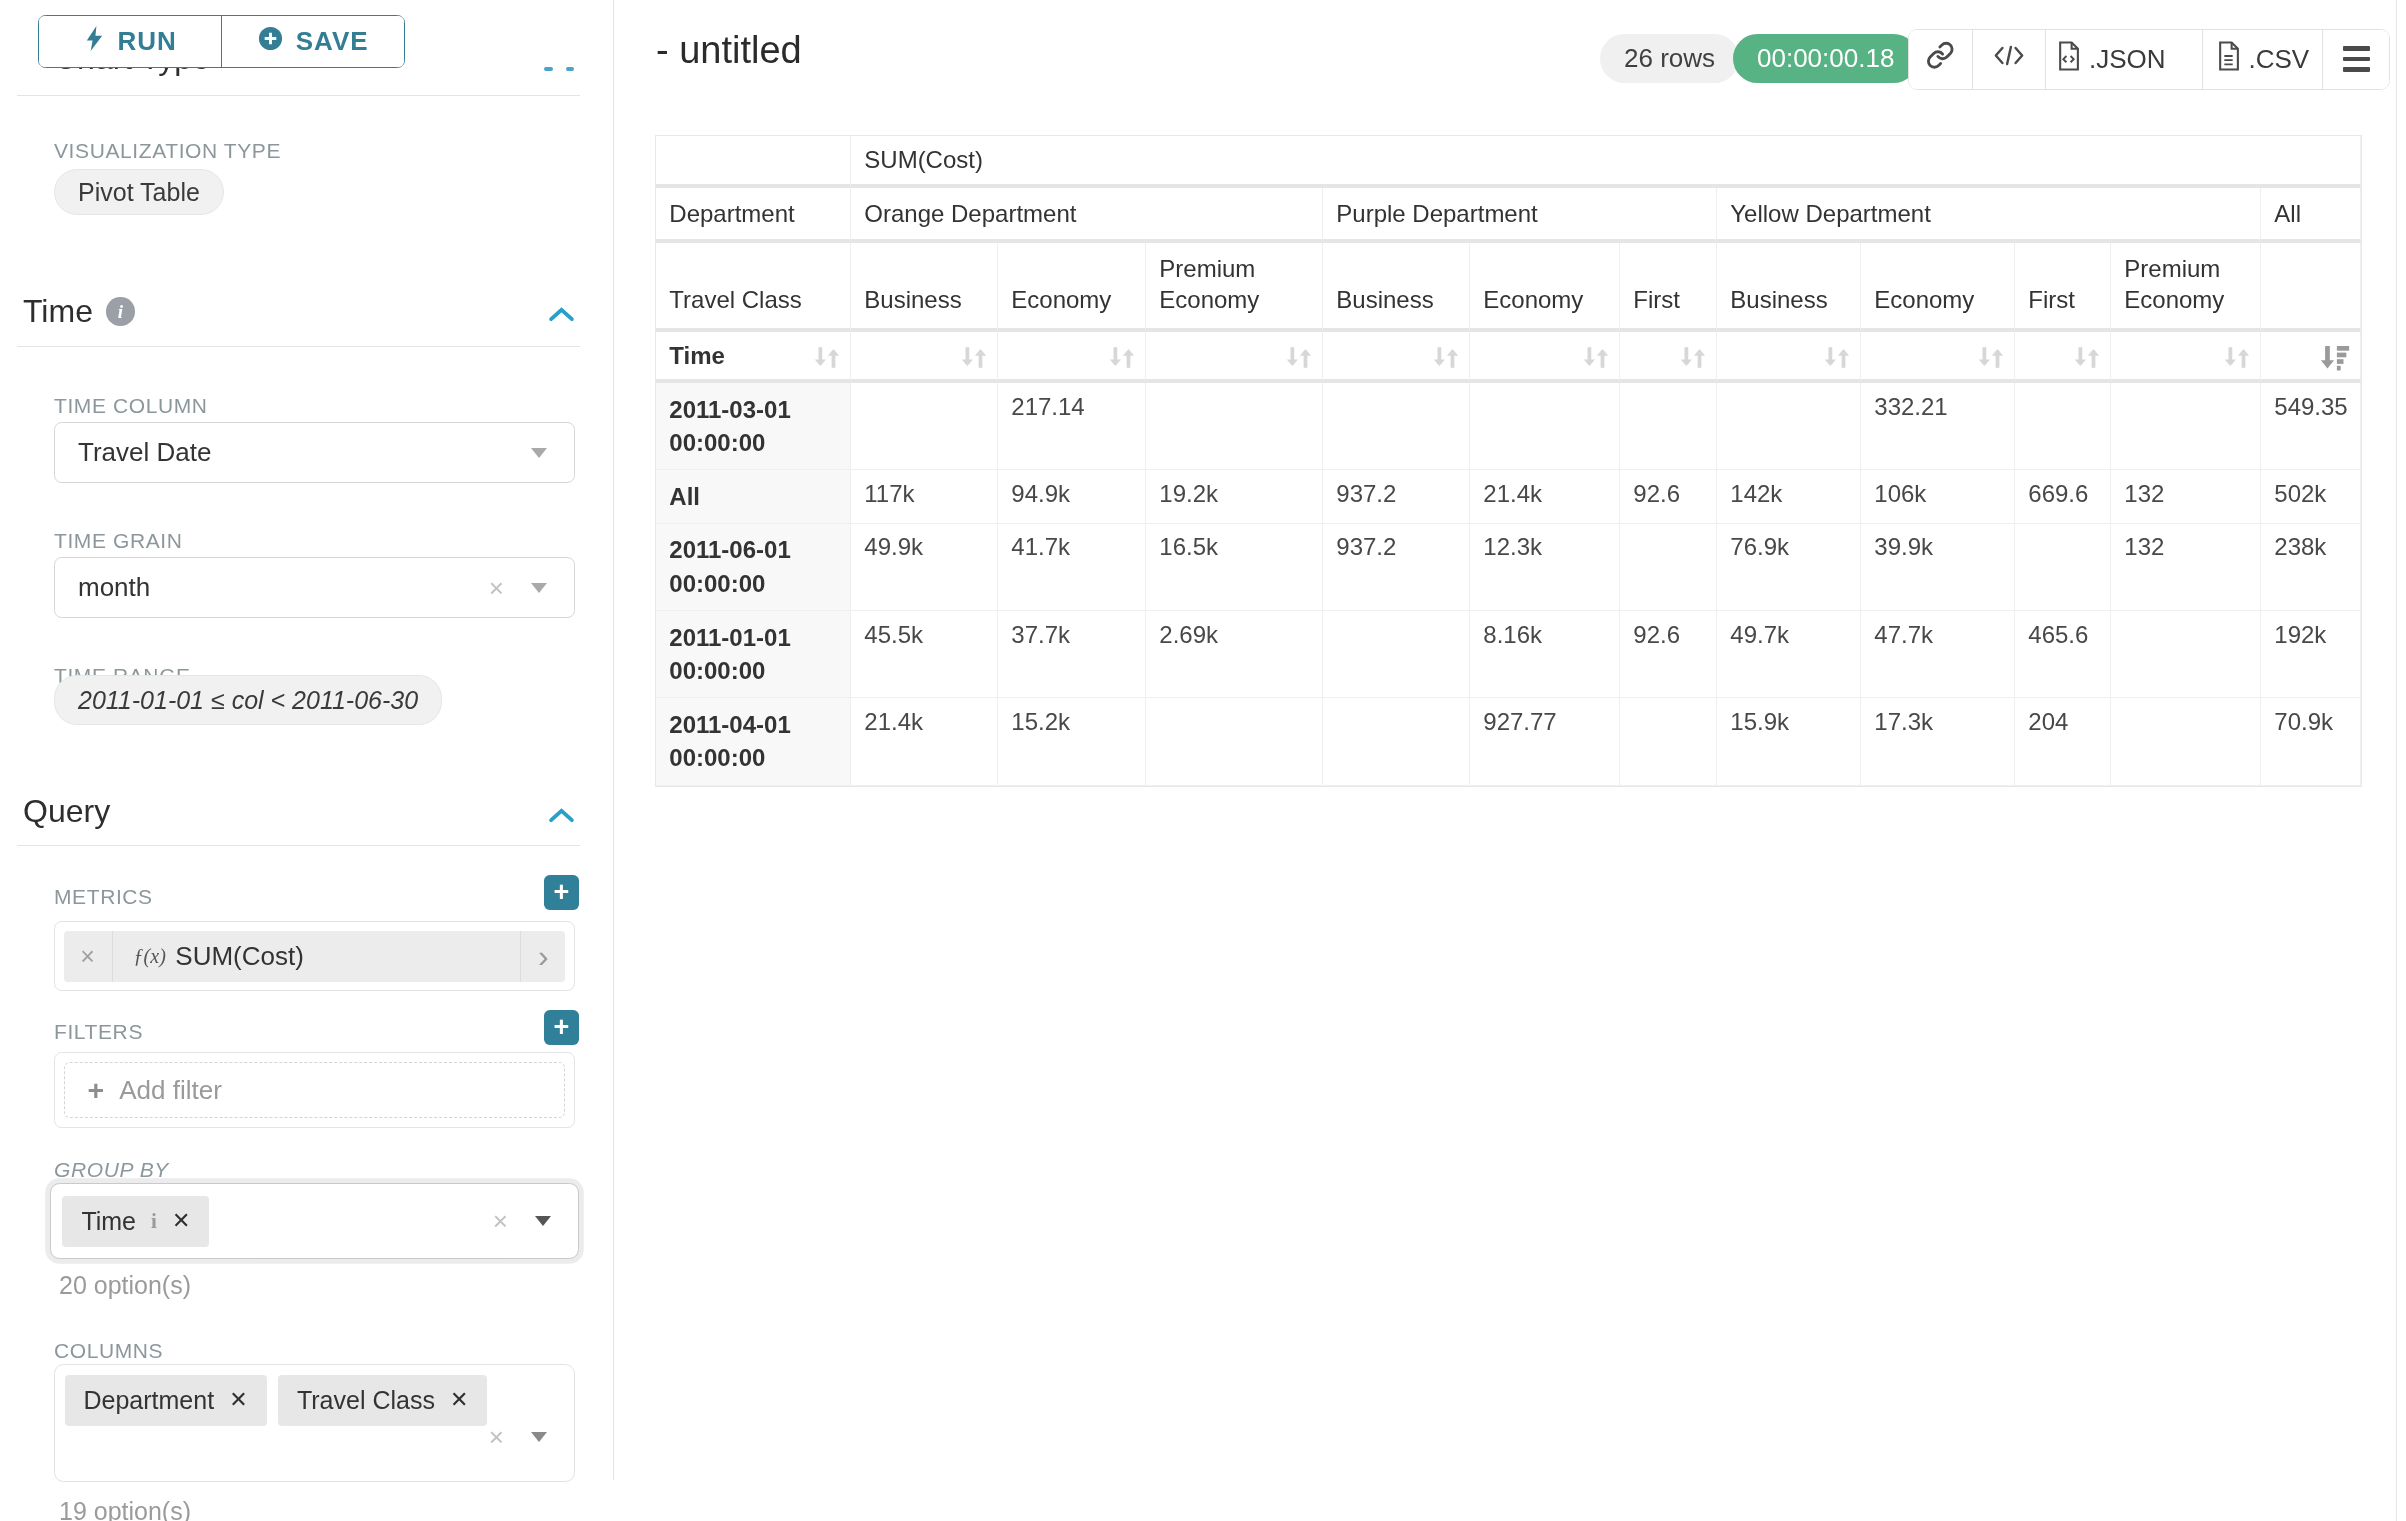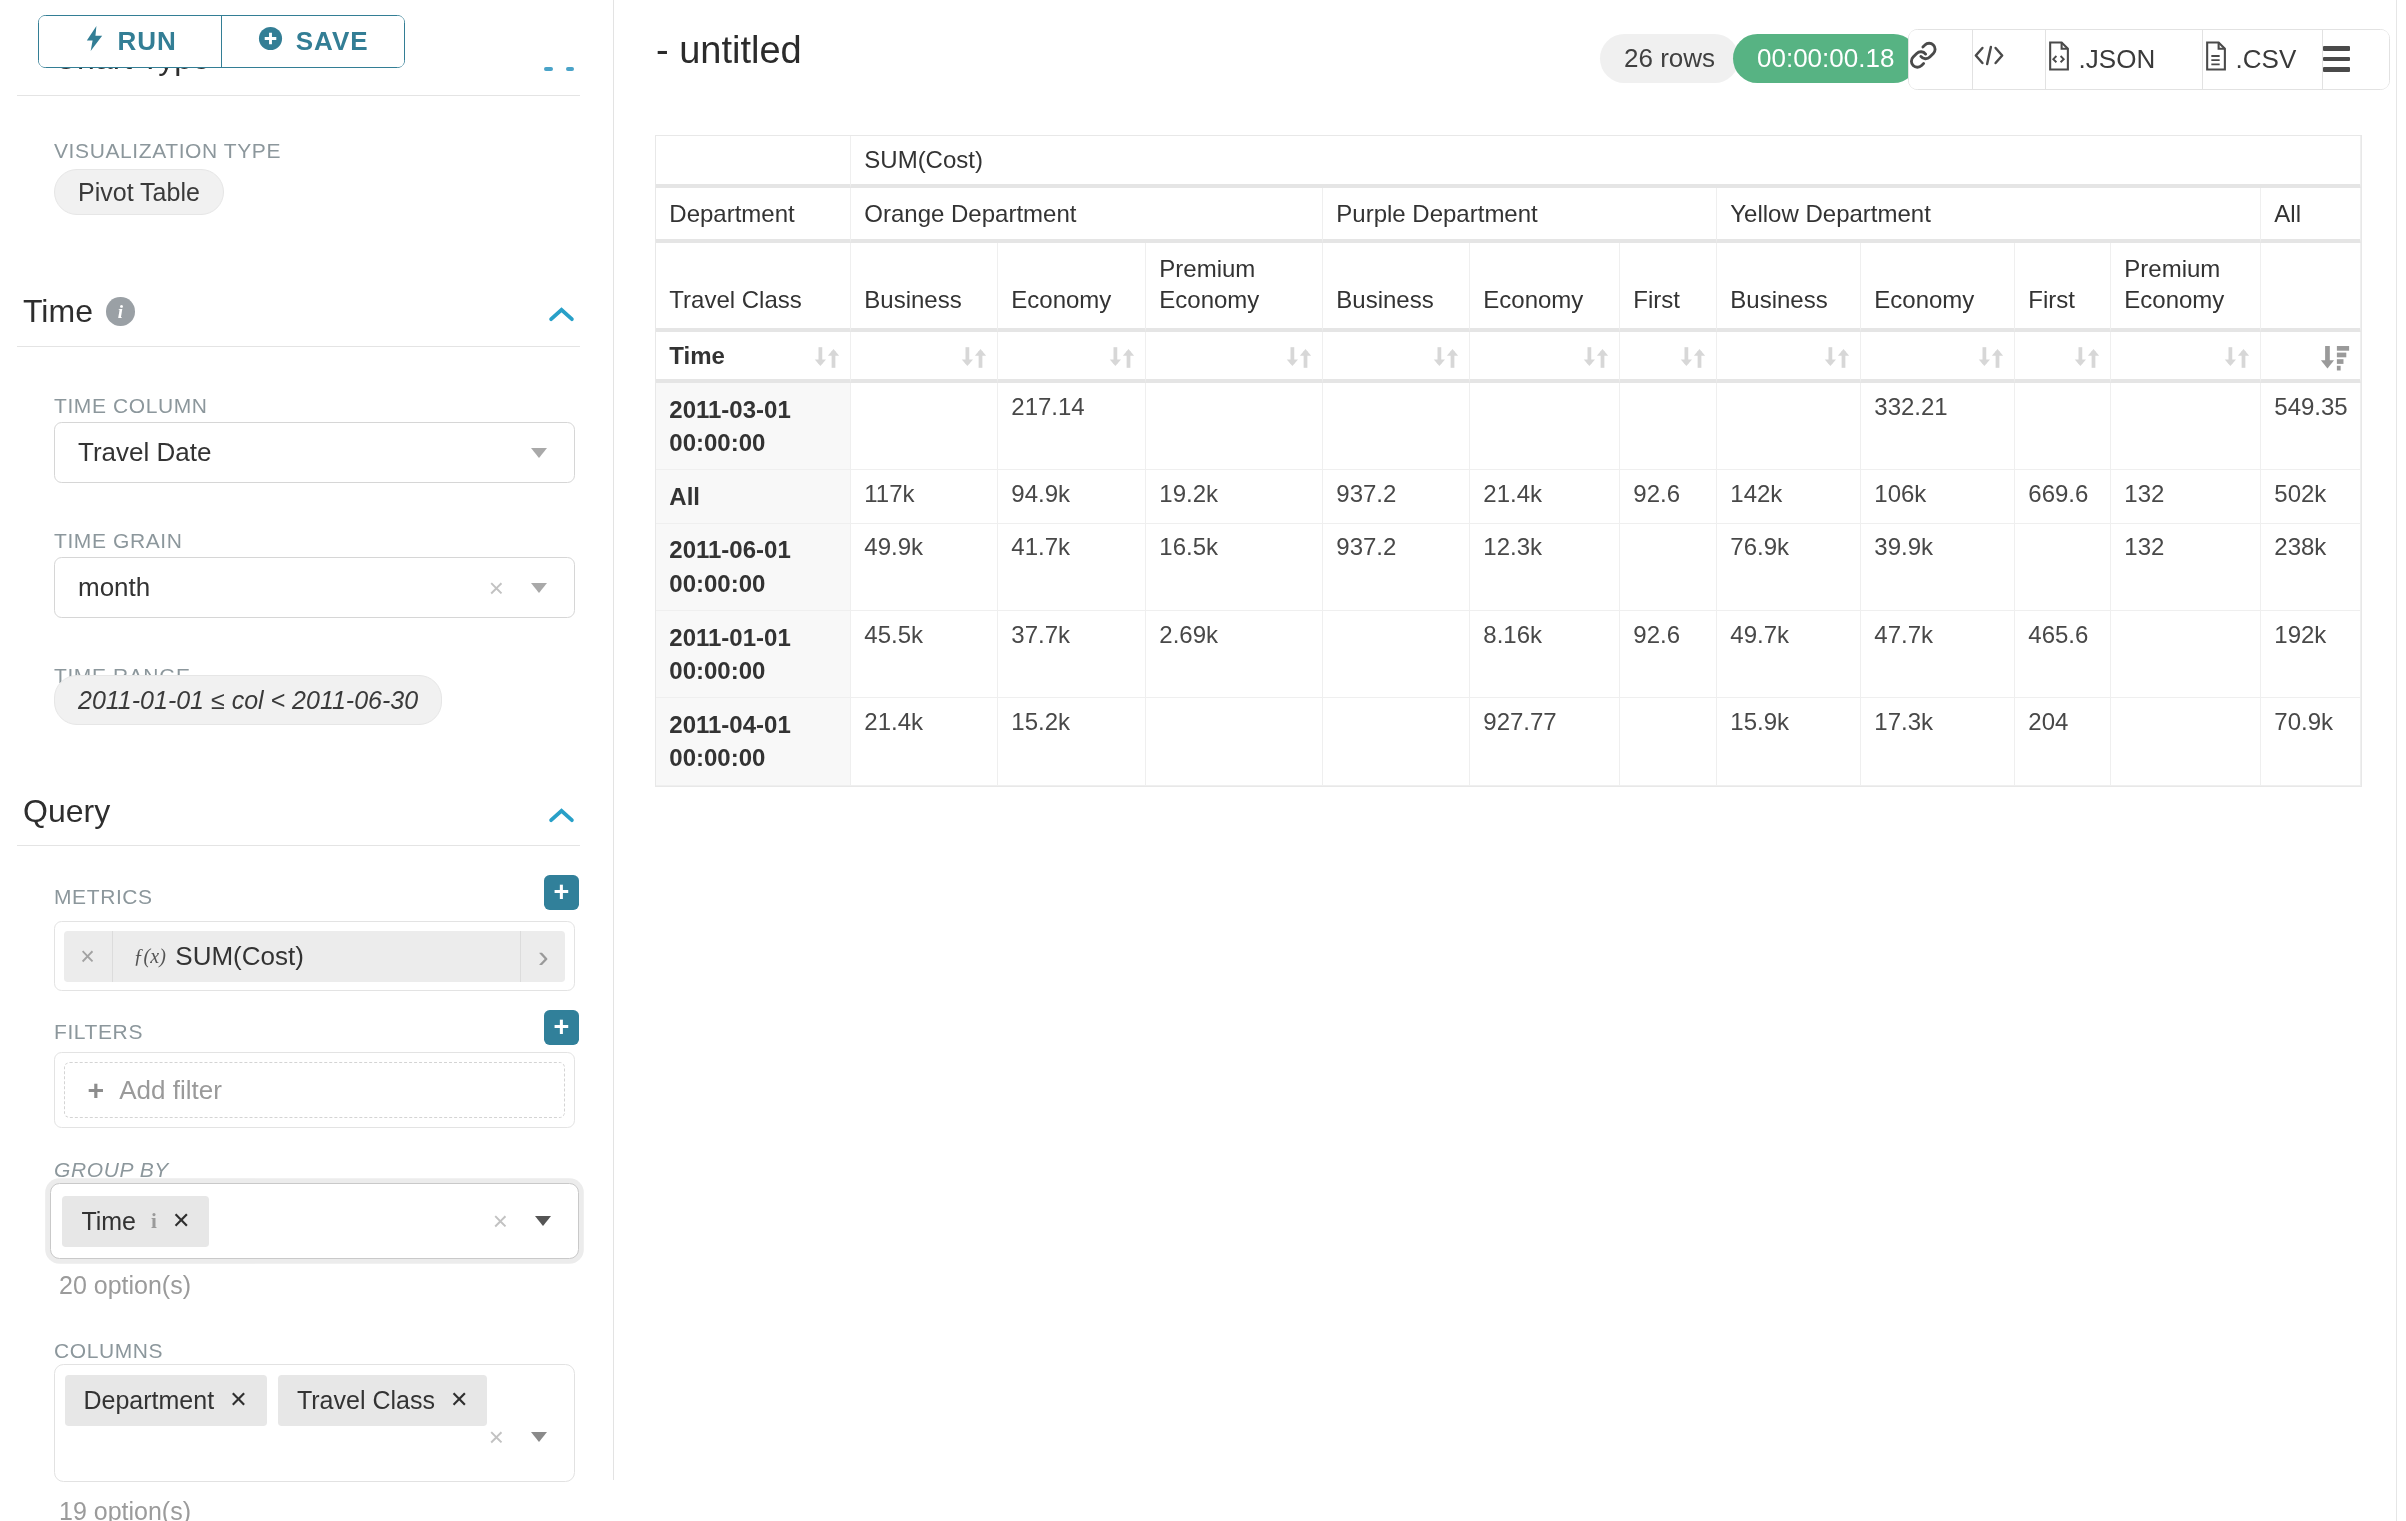--- a/index.html
+++ b/index.html
@@ -56,21 +56,21 @@
   .columns-box{left:54px;top:1364px;width:521px;height:118px;border:1.9px solid #e2e2e2;border-radius:9.5px;box-sizing:border-box;padding:9.5px;background:#fff;display:flex;align-items:flex-start;gap:11.4px;}
   .options-hint{left:59px;font-size:25px;color:#9b9b9b;}
 
   
   .page-title{left:656px;top:28.5px;font-size:38px;color:#2b2b2b;}
   .badge{height:49px;border-radius:25px;display:inline-flex;align-items:center;padding:0 24px;font-size:26px;}
   #rows-badge{left:1600px;top:34px;background:#f0f0f0;color:#404040;}
   #timer-badge{left:1733px;top:34px;background:#57b383;color:#fff;}
 
   .toolbar{left:1908px;top:28.5px;height:61px;display:flex;border:1.9px solid #e2e2e2;border-radius:9.5px;background:#fff;box-sizing:border-box;}
-  .tool-btn{display:flex;align-items:center;gap:7.6px;border:none;background:#fff;cursor:pointer;font-family:inherit;font-size:26px;color:#3a3a3a;padding:0;}
+  .tool-btn{display:flex;align-items:center;justify-content:center;gap:7.6px;border:none;background:#fff;cursor:pointer;font-family:inherit;font-size:26px;color:#3a3a3a;padding:0;}
   .tool-btn+.tool-btn{border-left:1px solid #e2e2e2;}
   .tool-btn:first-child{border-radius:7.6px 0 0 7.6px;}
   .tool-btn:last-child{border-radius:0 7.6px 7.6px 0;}
   .menu-icon{display:flex;flex-direction:column;gap:5.7px;}
   .menu-icon i{display:block;width:27px;height:4.8px;background:#4a4a4a;border-radius:1px;}
 
   
   .pivot{position:absolute;left:655px;top:135px;border-collapse:separate;border-spacing:0;table-layout:fixed;width:1706px;border:1px solid #e8e8e8;}
   .pivot th,.pivot td{border-right:1px solid #efefef;font-weight:400;text-align:left;padding:9.5px 13.3px;font-size:24px;color:#3f3f3f;box-sizing:border-box;overflow:hidden;}
   .pivot thead th{border-bottom:4.8px solid #e5e5e5;background:#fff;vertical-align:middle;color:#333;}

